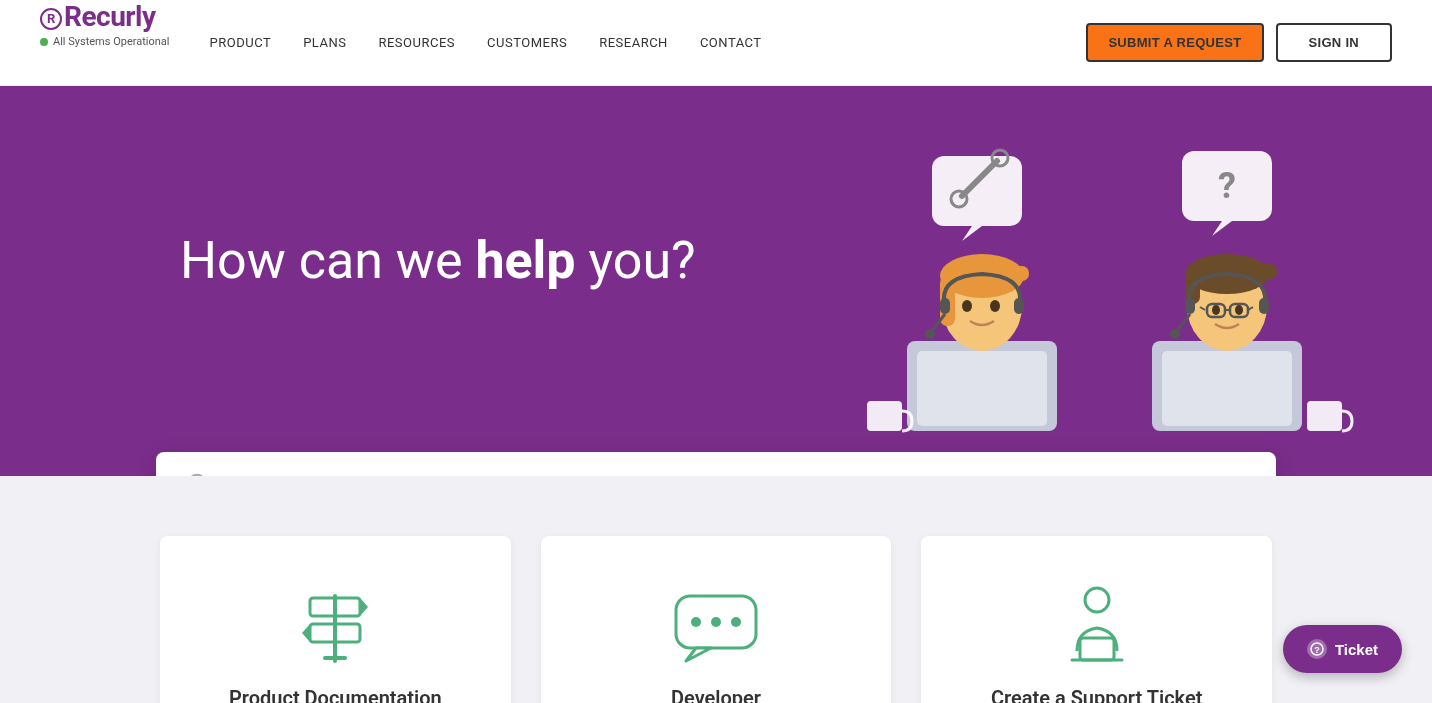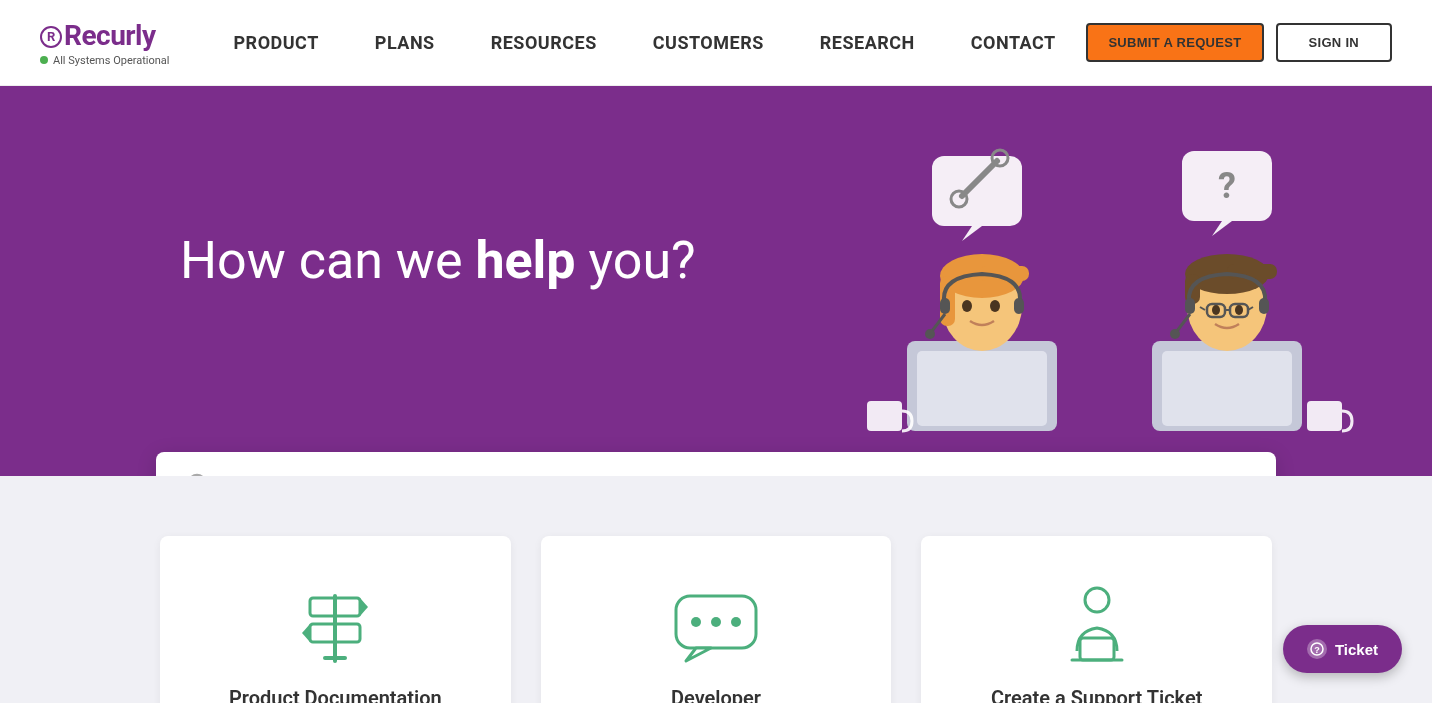--- a/index.html
+++ b/index.html
@@ -1,21 +1,20 @@
 <!DOCTYPE html>
 <html><head>
   <meta charset="utf-8">
   <style>
     * { margin: 0; padding: 0; box-sizing: border-box; }
     body { font-family: -apple-system, BlinkMacSystemFont, 'Segoe UI', Roboto, sans-serif; width: 1432px; overflow-x: hidden; }
 
     
     .navbar {
       display: flex;
-      align-items: center;
       padding: 0 40px;
       height: 86px;
       background: #fff;
       border-bottom: 1px solid #eee;
       position: relative;
       z-index: 10;
     }
     .logo-area {
       display: flex;
       flex-direction: column;
@@ -53,28 +52,27 @@
       border-radius: 50%;
       background: #4caf50;
     }
     .nav-links {
       display: flex;
       align-items: center;
       gap: 32px;
       flex: 1;
     }
     .nav-link {
-      font-size: 18px;
-      font-weight: 700;
+      font-size: 13px;
+      font-weight: 400;
       color: #333;
       text-decoration: none;
       letter-spacing: 0.5px;
       text-transform: uppercase;
       cursor: pointer;
-      margin-left: 24px;
     }
     .nav-actions {
       display: flex;
       align-items: center;
       gap: 12px;
     }
     .btn-submit {
       padding: 10px 20px;
       border: 2px solid #333;
       background: #f97316;

